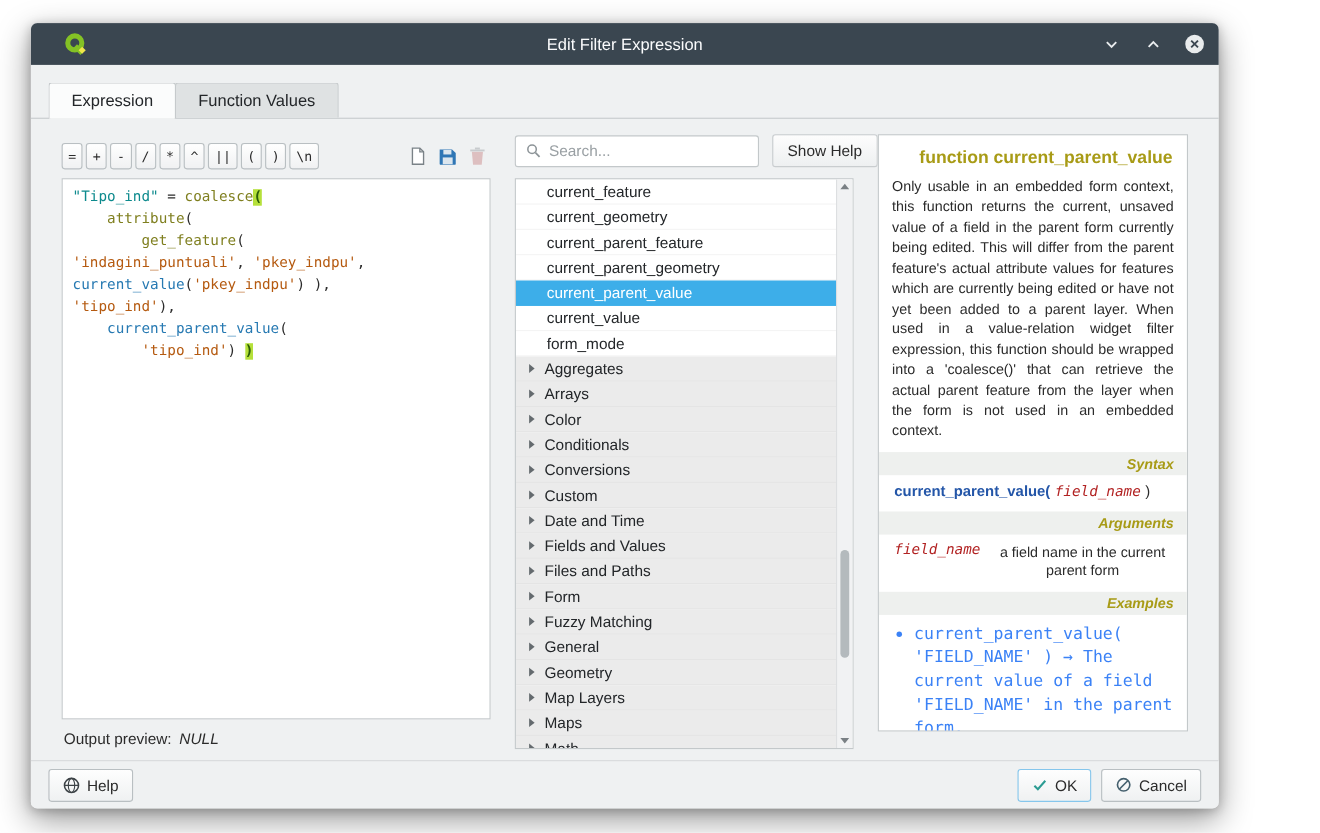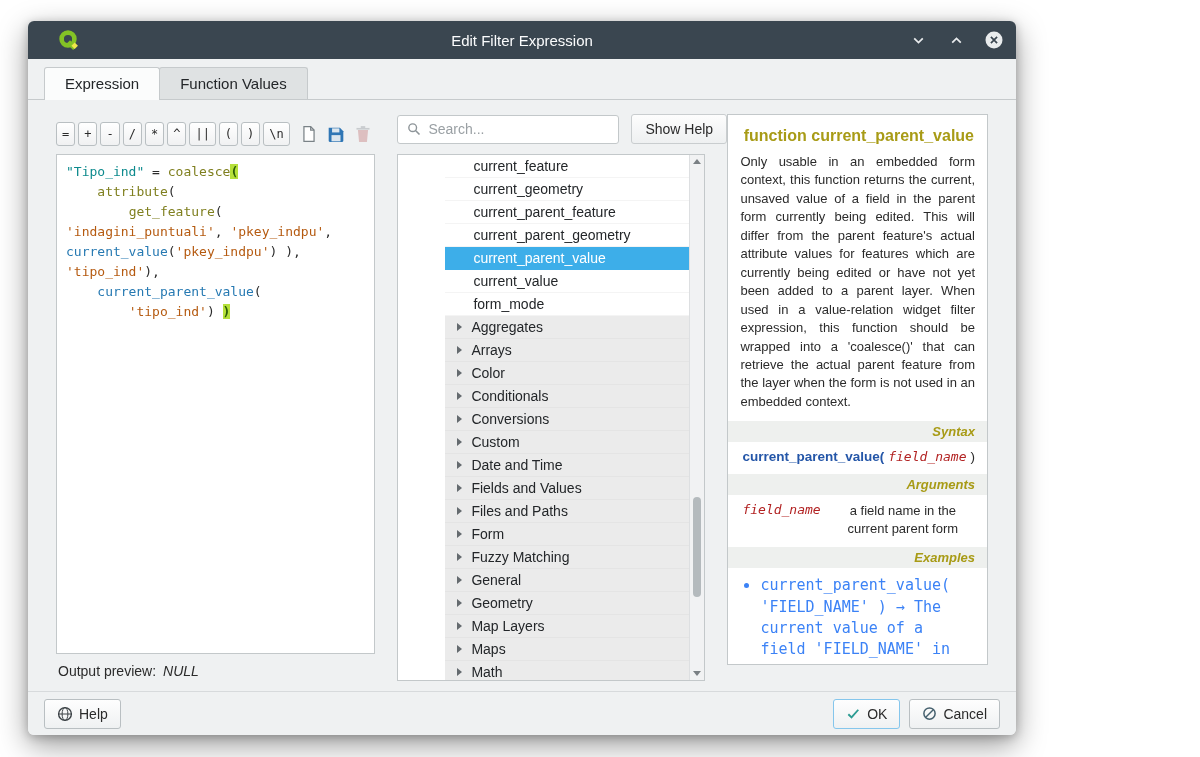--- a/index.html
+++ b/index.html
@@ -1,33 +1,33 @@
 <!DOCTYPE html>
 <html><head>
 <meta charset="utf-8">
 <style>
   * { box-sizing: border-box; margin: 0; padding: 0; }
   html,body { width:1200px; height:757px; background:#ffffff; font-family:"Liberation Sans", sans-serif; overflow:hidden; position:relative; }
 
-  .dialog { position:absolute; left:28px; top:21px; width:988px; height:714px;
+  .dialog { position:absolute; left:28px; top:21px; width:1080px; height:714px;
     background:#eff1f2; border-radius:6px; overflow:hidden; display:flex; flex-direction:column;
     box-shadow:0 10px 30px rgba(0,0,0,.40), 0 2px 10px rgba(0,0,0,.22); }
 
   
   .titlebar { position:relative; height:38px; background:#3a4650; display:flex; align-items:center; padding:0 12px; flex:0 0 auto; }
   .titlebar .logo { width:26px; height:26px; margin-left:16px; display:flex; align-items:center; justify-content:center; }
   .win-title { position:absolute; left:0; right:0; text-align:center; color:#fbfcfd; font-size:15px; pointer-events:none; }
   .win-controls { margin-left:auto; display:flex; align-items:center; gap:18px; }
   .win-btn { width:20px; height:20px; display:flex; align-items:center; justify-content:center; cursor:pointer; }
 
   
   .tabbar { display:flex; align-items:flex-end; padding:8px 0 0 16px; border-bottom:1px solid #c6cacc; flex:0 0 auto; }
   .tab { font-size:15px; color:#232629; padding:7px 20px; border:1px solid #c6cacc; border-bottom:none;
     border-top-left-radius:3px; border-top-right-radius:3px; background:#dfe2e3; cursor:pointer; }
-  .tab.active { background:#fbfcfc; position:relative; margin-bottom:-1px; padding-bottom:8px; }
+  .tab.active { background:#fbfcfc; position:relative; margin-bottom:-1px; padding-bottom:8px;margin-top:8px; }
   .tab + .tab { margin-left:-1px; }
 
   
   .content { flex:1; display:flex; gap:22px; padding:14px 28px 10px 28px; min-height:0; }
   .col-left  { width:390px; display:flex; flex-direction:column; min-height:0; }
   .col-mid   { width:308px; display:flex; flex-direction:column; min-height:0; }
   .col-right { flex:1; display:flex; flex-direction:column; min-height:0; }
 
   
   .ops-row { display:flex; align-items:center; gap:3px; margin-top:8px; }
@@ -53,21 +53,21 @@
 
   
   .search-row { display:flex; gap:12px; align-items:center; }
   .search-box { flex:1; height:29px; background:#ffffff; border:1px solid #c3c8ca; border-radius:3px;
     display:flex; align-items:center; padding:0 9px; gap:7px; }
   .search-box input { border:none; outline:none; flex:1; min-width:0; font-size:14px; color:#333; background:transparent; font-family:"Liberation Sans", sans-serif; }
   .search-box input::placeholder { color:#9aa0a4; }
   .show-help-btn { height:30px; padding:4px 13px; background:linear-gradient(#fdfdfd,#eef0f1); border:1px solid #c9cdcf;
     border-radius:3px; font-size:14px; color:#2b2b2b; cursor:pointer; white-space:nowrap; font-family:"Liberation Sans", sans-serif; }
 
-  .list-wrap { flex:1; margin-top:10px; border:1px solid #c3c8ca; background:#ffffff; display:flex; overflow:hidden; min-height:0;padding-left:47px; }
+  .list-wrap { flex:1; margin-top:10px; border:1px solid #c3c8ca; background:#ffffff; display:flex; overflow:hidden; min-height:0; }
   .fn-list { flex:1; overflow:hidden; }
   .fn-row { height:23px; display:flex; align-items:center; font-size:14px; color:#232629; cursor:pointer; }
   .fn-row.leaf { padding-left:28px; border-bottom:1px solid #f4f4f4; }
   .fn-row.group { padding-left:12px; background:#ebebeb; border-bottom:1px solid #e4e4e4; }
   .fn-row.selected { background:#3daee9; color:#ffffff; border-bottom:1px solid #3daee9; }
   .tri { width:0; height:0; border-left:5px solid #646a6e; border-top:4px solid transparent; border-bottom:4px solid transparent; margin-right:9px; flex:0 0 auto; }
 
   .scrollbar { width:15px; background:#f1f2f3; border-left:1px solid #dddfe1; display:flex; flex-direction:column; align-items:center; flex:0 0 auto; }
   .sb-arrow { width:0; height:0; margin:4px 0; }
   .sb-up   { border-left:4px solid transparent; border-right:4px solid transparent; border-bottom:5px solid #7a8084; }

